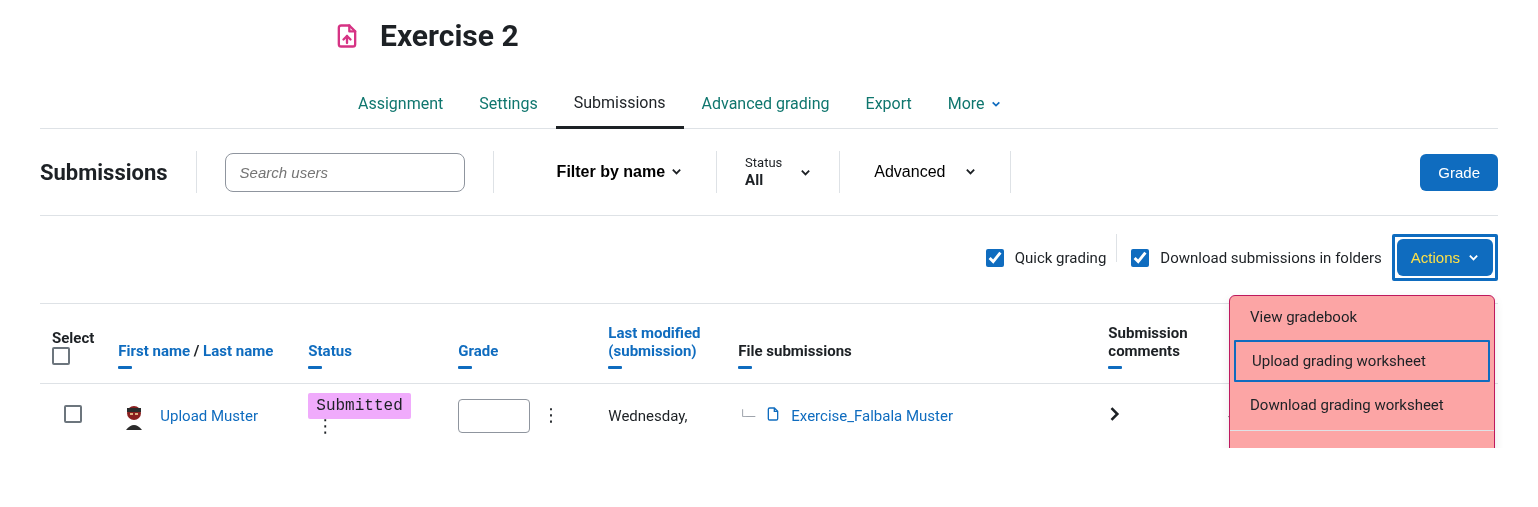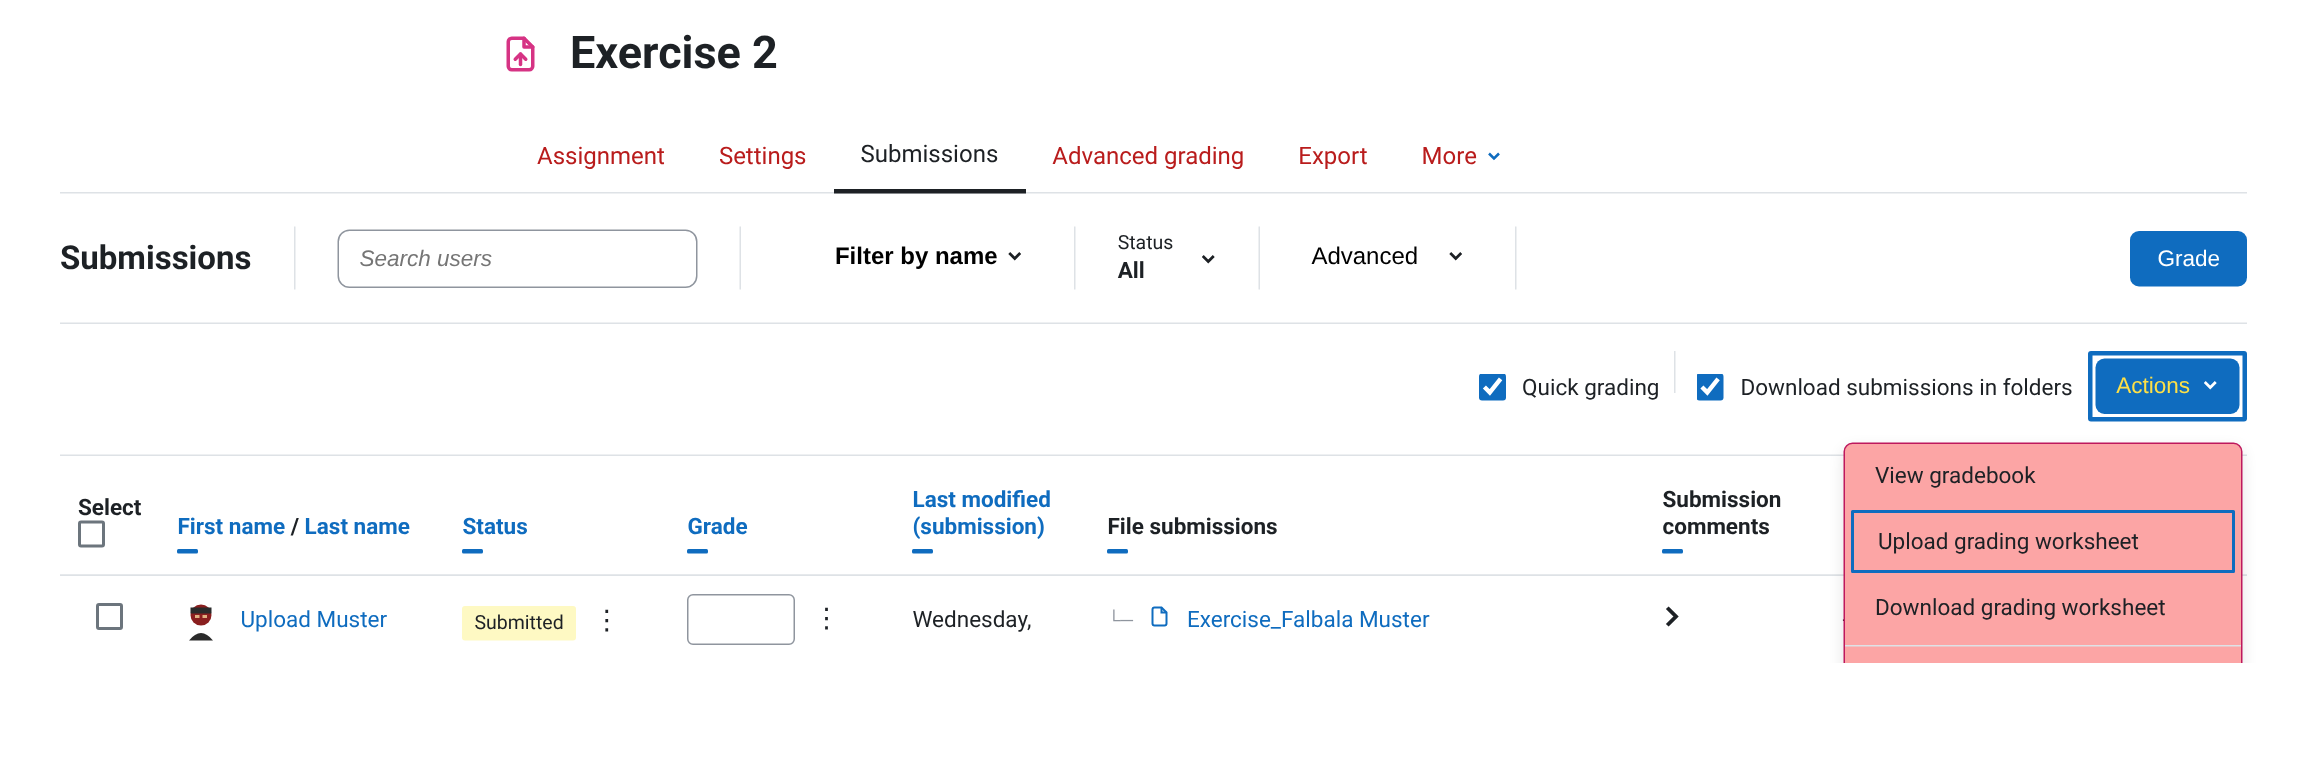--- a/index.html
+++ b/index.html
@@ -35,21 +35,21 @@
   
   .tab-bar {
     display: flex;
     gap: 0;
     border-bottom: 1px solid #dee2e6;
     margin-top: 28px;
     padding-left: 300px;
   }
   .tab {
     padding: 12px 18px 14px;
-    color: #b91c1c;
+    color: #0f766e;
     cursor: pointer;
     font-size: 16px;
     display: flex;
     align-items: center;
     gap: 4px;
   }
   .tab.active {
     color: #1d2125;
     border-bottom: 3px solid #1d2125;
     margin-bottom: -1px;
@@ -200,25 +200,26 @@
     display: inline-block;
     border-radius: 2px;
     cursor: pointer;
   }
   .user-cell { display: flex; align-items: center; gap: 10px; }
   .avatar {
     width: 32px; height: 32px; border-radius: 2px;
     display: flex; align-items: center; justify-content: center;
   }
   .status-pill {
-    background: #fef9c3;
+    background: #f0abfc;
     color: #1d2125;
     padding: 4px 8px;
     border-radius: 2px;
-    font-size: 13px;
+    font-size: 16px;
+    font-family: Liberation Mono, monospace;
   }
   .vdots {
     cursor: pointer;
     padding: 4px 8px;
     font-size: 18px;
   }
   .grade-input {
     width: 72px; height: 34px;
     border: 1px solid #8f959e;
     border-radius: 4px;

